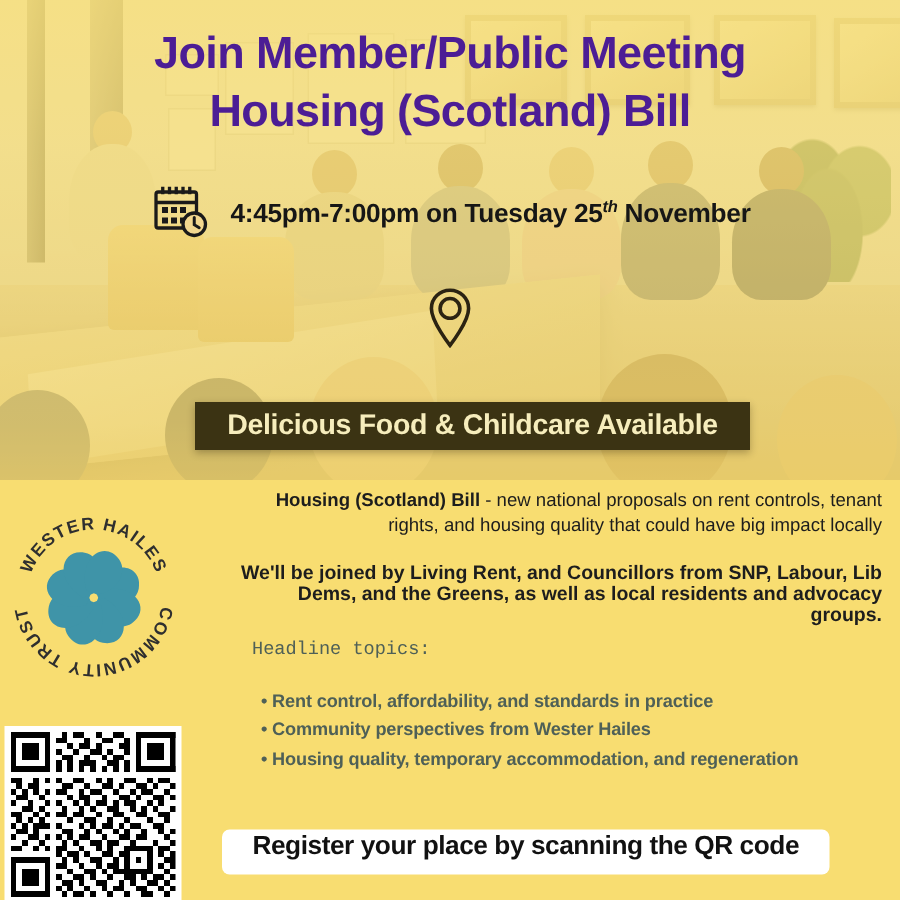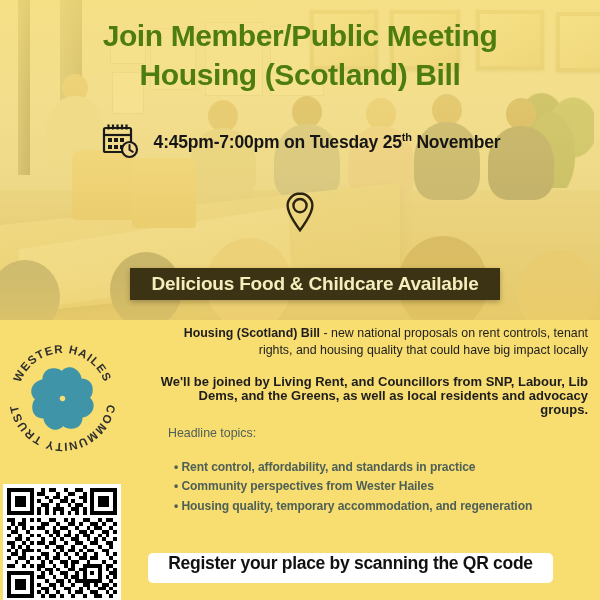--- a/index.html
+++ b/index.html
@@ -110,21 +110,21 @@
   .hero-content {
     position: absolute;
     inset: 0;
     z-index: 5;
   }
   .title {
     position: absolute;
     left: 0; top: 16px;
     width: 600px;
     text-align: center;
-    color: #4d7c0f;
+    color: #4c1d95;
     font-weight: bold;
     font-size: 30px;
     line-height: 39px;
     letter-spacing: -0.4px;
     font-family: "Liberation Sans", sans-serif;
   }
   .title .line2 { display:block; }
 
   .row-when {
     position: absolute;
@@ -135,21 +135,21 @@
     justify-content: center;
     gap: 14px;
   }
   .when-text {
     color: #161616;
     font-weight: bold;
     font-size: 17.5px;
     letter-spacing: -0.2px;
     white-space: nowrap;
   }
-  .when-text sup { font-size: 11px; vertical-align: super; }
+  .when-text sup { font-size: 11px; vertical-align: super; font-style: italic; }
 
   .row-where {
     position: absolute;
     left: 0; top: 182px;
     width: 600px;
     display: flex;
     align-items: flex-start;
     justify-content: center;
     gap: 14px;
   }
@@ -209,20 +209,21 @@
     left: 168px; top: 104px;
     width: 400px;
     color: #4f6057;
     font-size: 12.1px;
     line-height: 19.5px;
   }
   .topics-heading {
     margin: 0 0 14px 0;
     font-weight: normal;
     font-size: 12.4px;
+    font-family: Liberation Mono, monospace;
   }
   .topics ul { margin: 0; padding: 0; list-style: none; }
   .topics li {
     font-weight: bold;
     letter-spacing: -0.1px;
     text-indent: 6px;
   }
   .topics li::before { content: "• "; }
 
   

